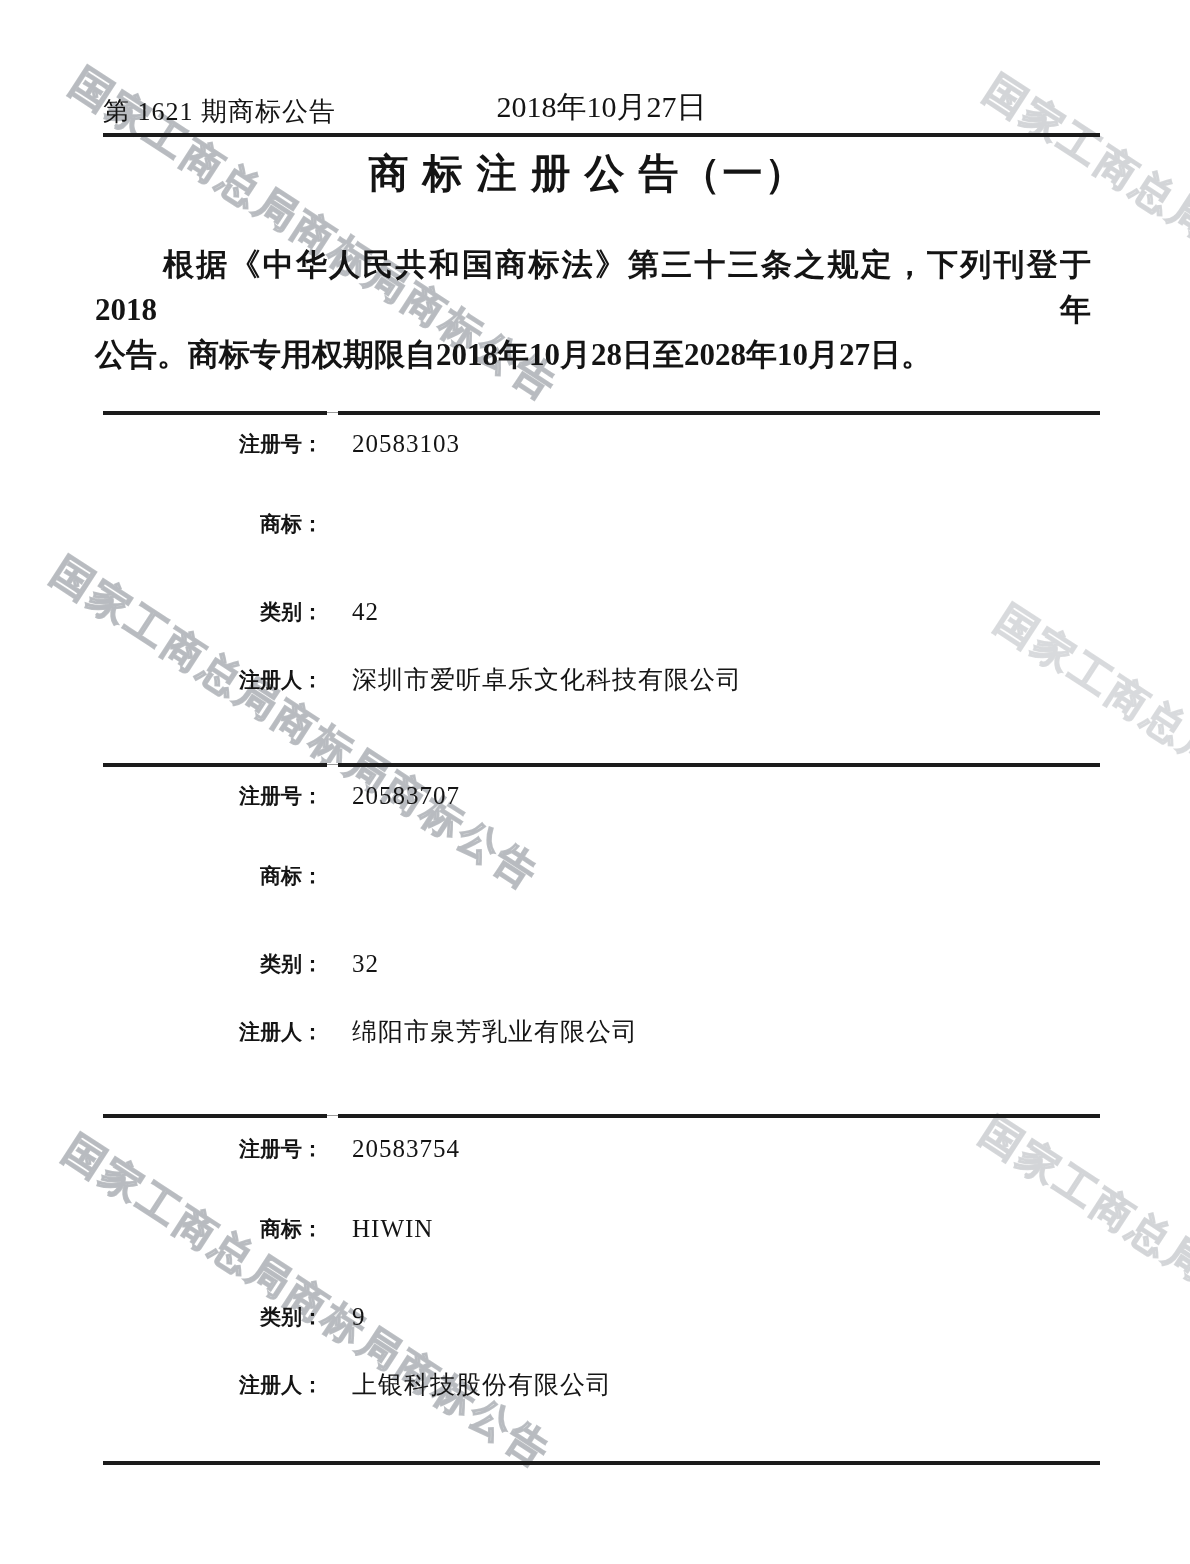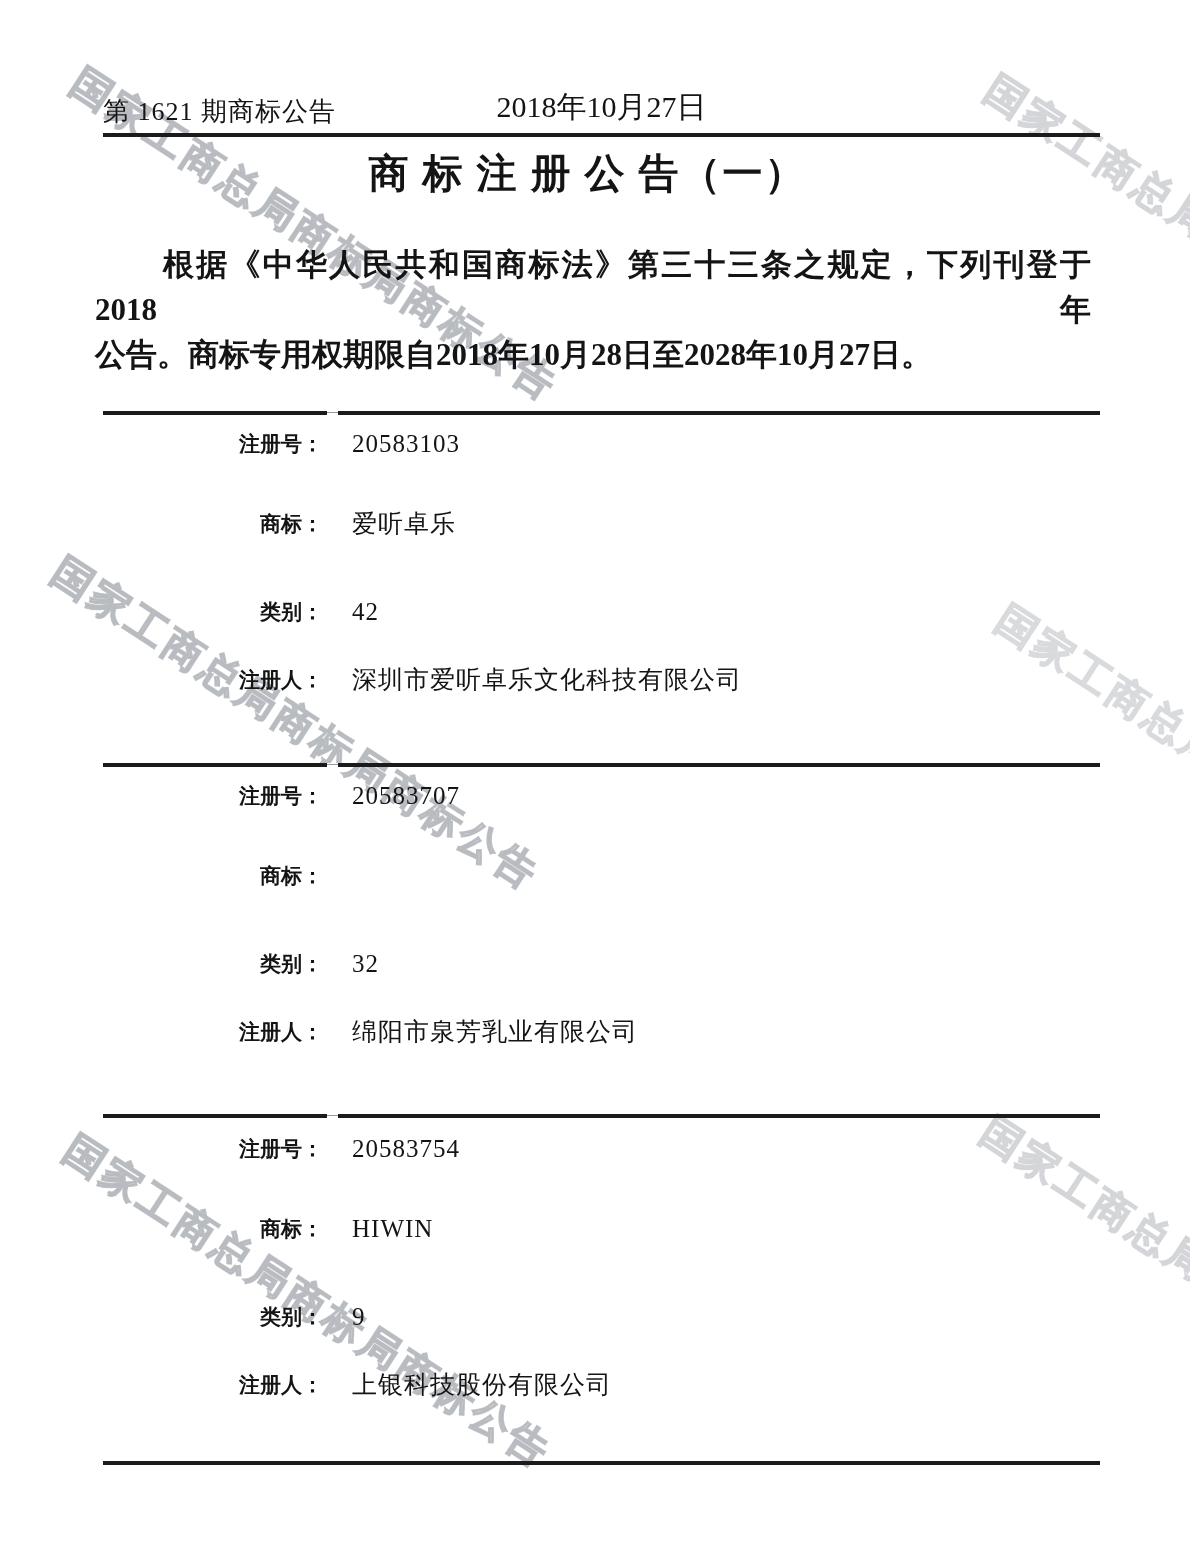--- a/index.html
+++ b/index.html
@@ -112,21 +112,20 @@
     <div class="pl pl-just pl-indent">根据《中华人民共和国商标法》第三十三条之规定，下列刊登于2018年</div>
     <div class="pl">公告。商标专用权期限自2018年10月28日至2028年10月27日。</div>
   </div>
 
   <div class="rule rule-1">
       <i class="gap"></i>
     </div>
   <div class="lab e1-r1">注册号：</div>
   <div class="val e1-r1">20583103</div>
   <div class="lab e1-r2">商标：</div>
-  <div class="val e1-r2">爱听卓乐</div>
   <div class="lab e1-r3">类别：</div>
   <div class="val e1-r3">42</div>
   <div class="lab e1-r4">注册人：</div>
   <div class="val e1-r4">深圳市爱听卓乐文化科技有限公司</div>
 
   <div class="rule rule-2">
       <i class="gap"></i>
     </div>
   <div class="lab e2-r1">注册号：</div>
   <div class="val e2-r1">20583707</div>

